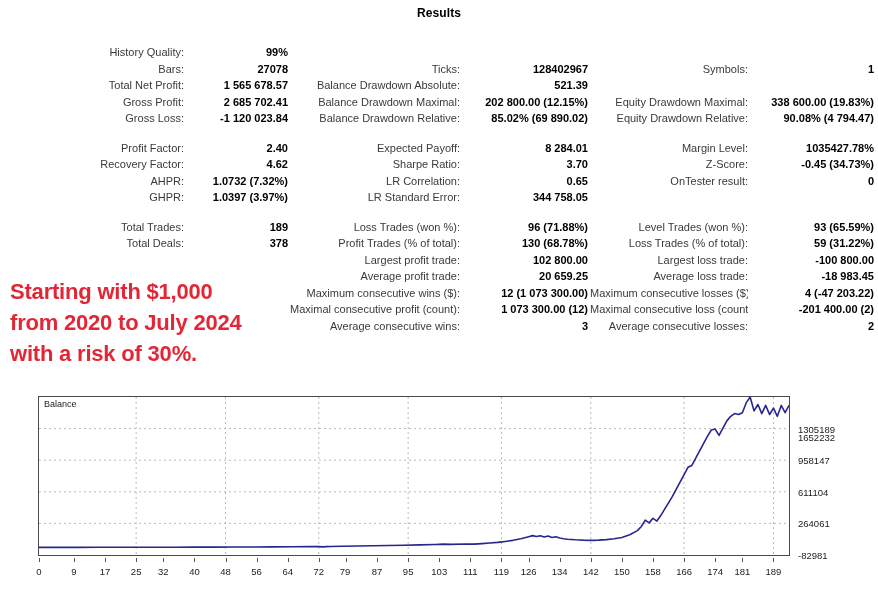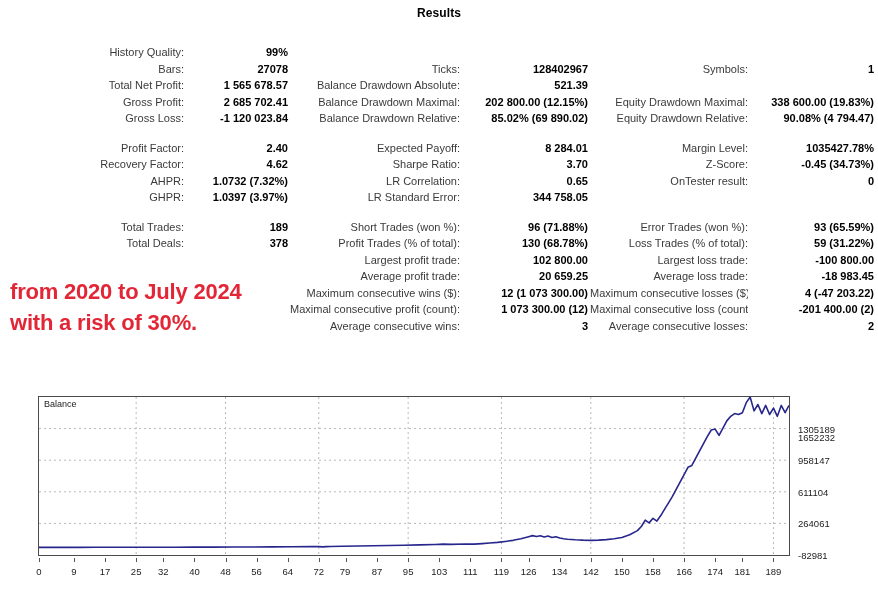--- a/index.html
+++ b/index.html
@@ -302,25 +302,25 @@
 
   <div class="spacer-row"></div>
 
   <div class="stat-block">
     <div class="stat-row">
       <div class="cell col1">
         <span class="stat-label">Total Trades:</span>
         <span class="stat-value">189</span>
       </div>
       <div class="cell col2">
-        <span class="stat-label">Short Trades (won %):</span>
+        <span class="stat-label">Loss Trades (won %):</span>
         <span class="stat-value">96 (71.88%)</span>
       </div>
       <div class="cell col3">
-        <span class="stat-label">Error Trades (won %):</span>
+        <span class="stat-label">Level Trades (won %):</span>
         <span class="stat-value">93 (65.59%)</span>
       </div>
     </div>
     <div class="stat-row">
       <div class="cell col1">
         <span class="stat-label">Total Deals:</span>
         <span class="stat-value">378</span>
       </div>
       <div class="cell col2">
         <span class="stat-label">Profit Trades (% of total):</span>
@@ -398,20 +398,21 @@
       </div>
       <div class="cell col3">
         <span class="stat-label">Average consecutive losses:</span>
         <span class="stat-value">2</span>
       </div>
     </div>
   </div>
 </div>
 
 <div id="annotation">
+  <div>Starting with $1,000</div>
   <div>from 2020 to July 2024</div>
   <div>with a risk of 30%.</div>
 </div>
 
 <div id="chart-area">
   <div id="chart-plot">
     <svg id="chart-svg" width="750" height="158" viewBox="0 0 750 158" preserveAspectRatio="none">
         <line x1="97.15025906735751" x2="97.15025906735751" y1="0" y2="158" stroke="#b9b9b9" stroke-width="1" stroke-dasharray="2,3"></line>
         <line x1="186.52849740932643" x2="186.52849740932643" y1="0" y2="158" stroke="#b9b9b9" stroke-width="1" stroke-dasharray="2,3"></line>
         <line x1="279.7927461139896" x2="279.7927461139896" y1="0" y2="158" stroke="#b9b9b9" stroke-width="1" stroke-dasharray="2,3"></line>

